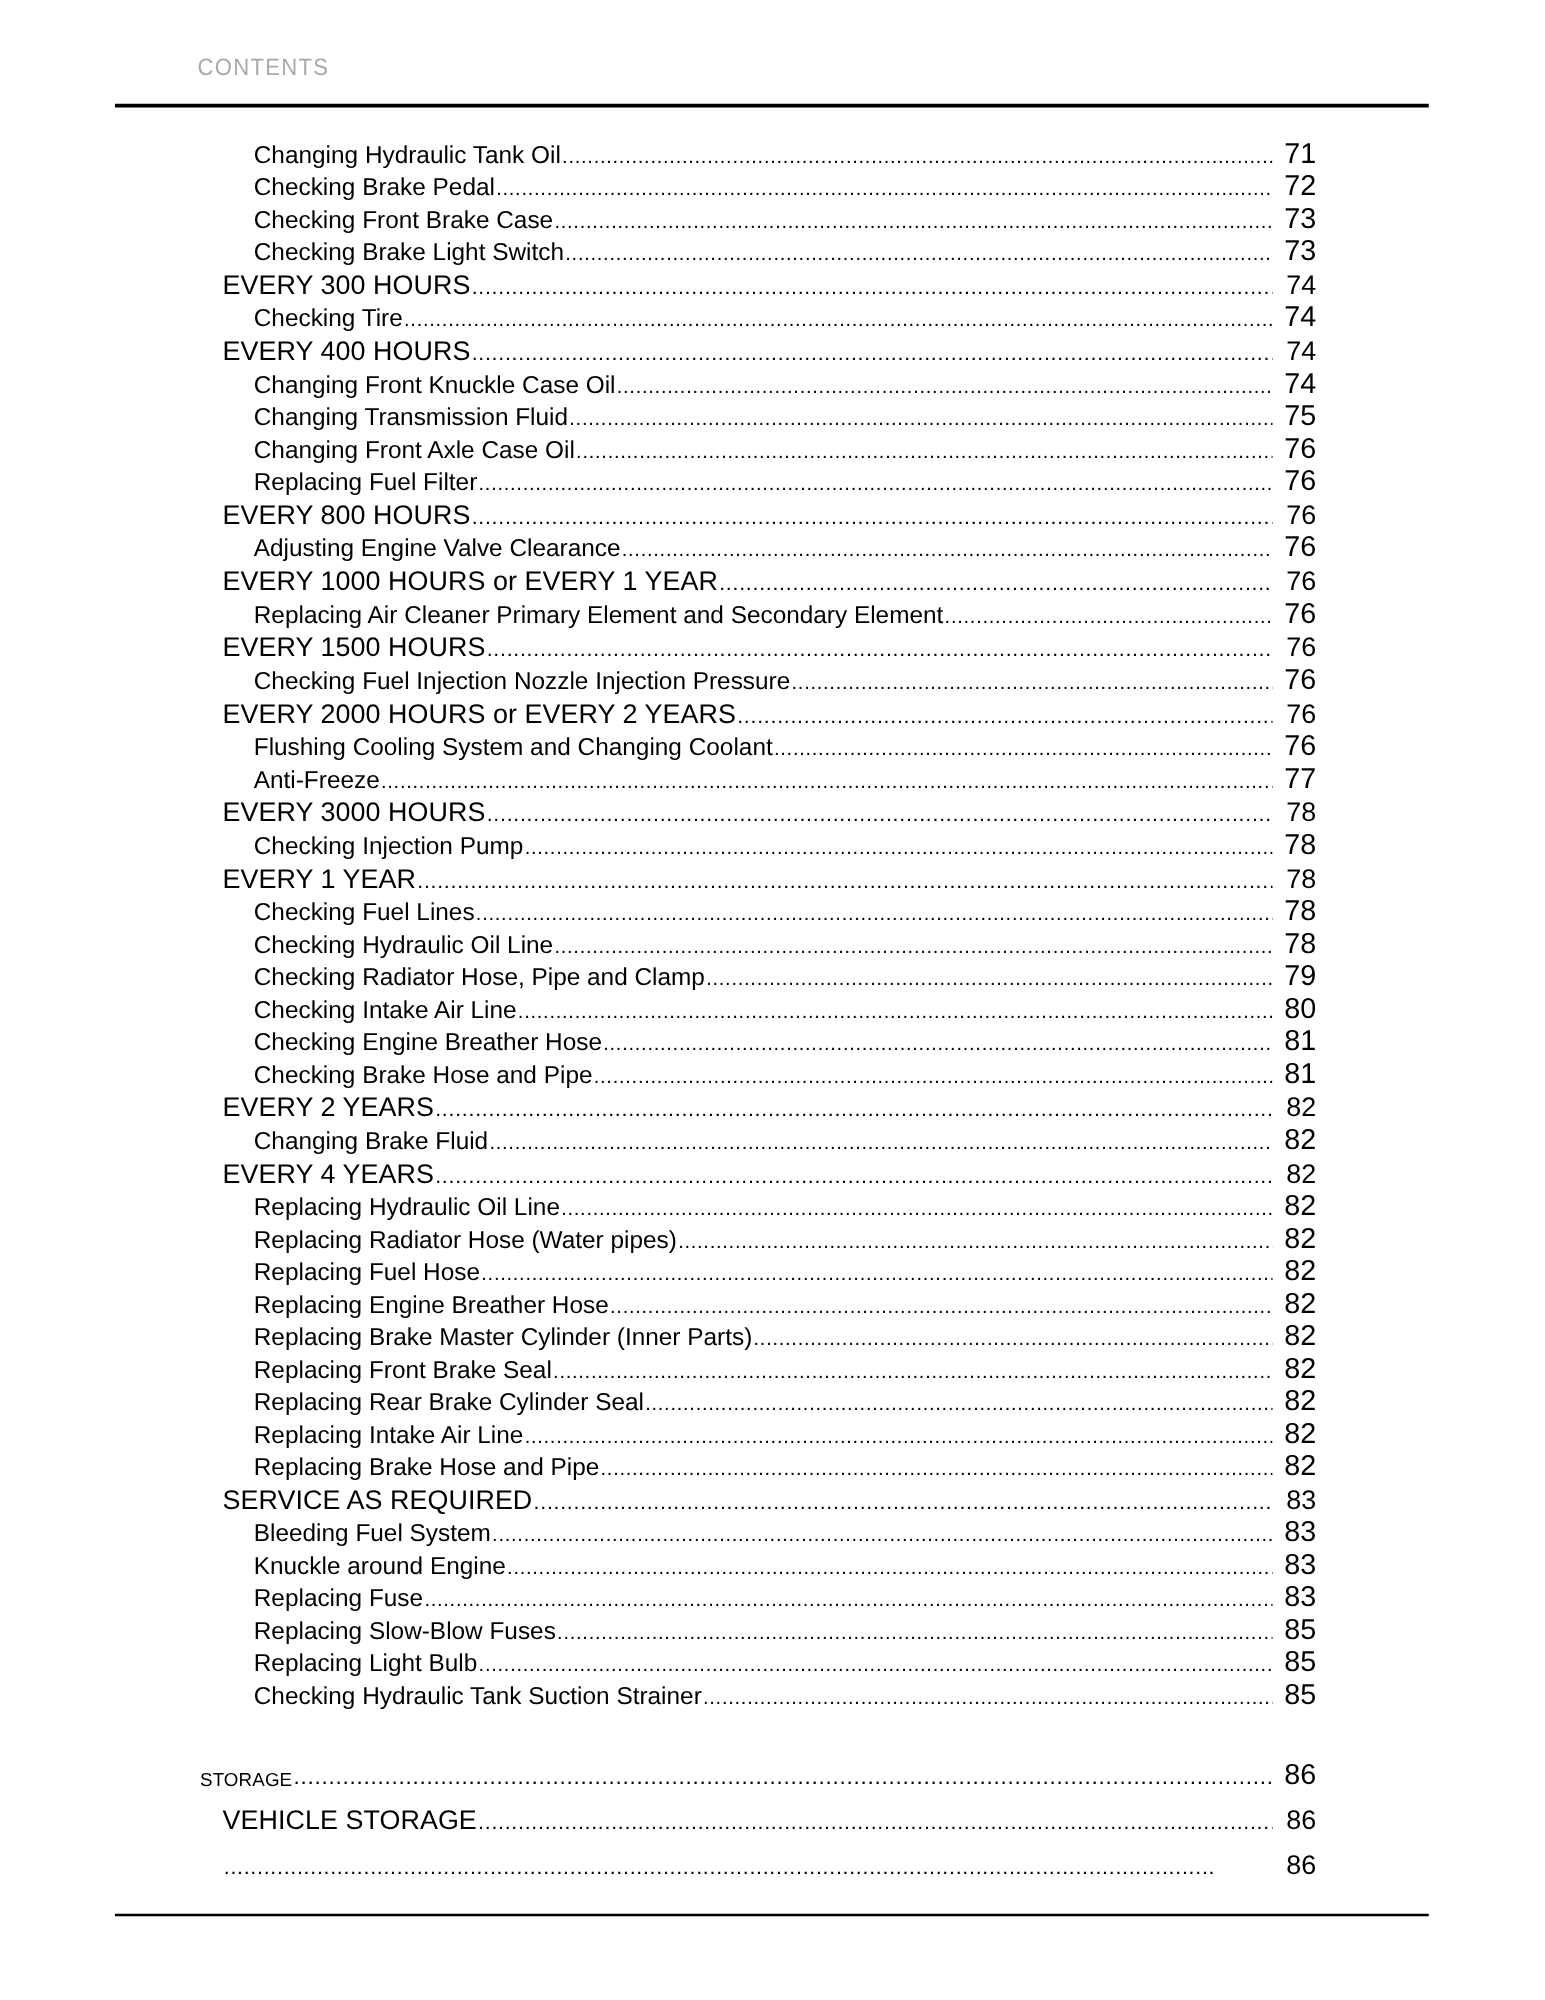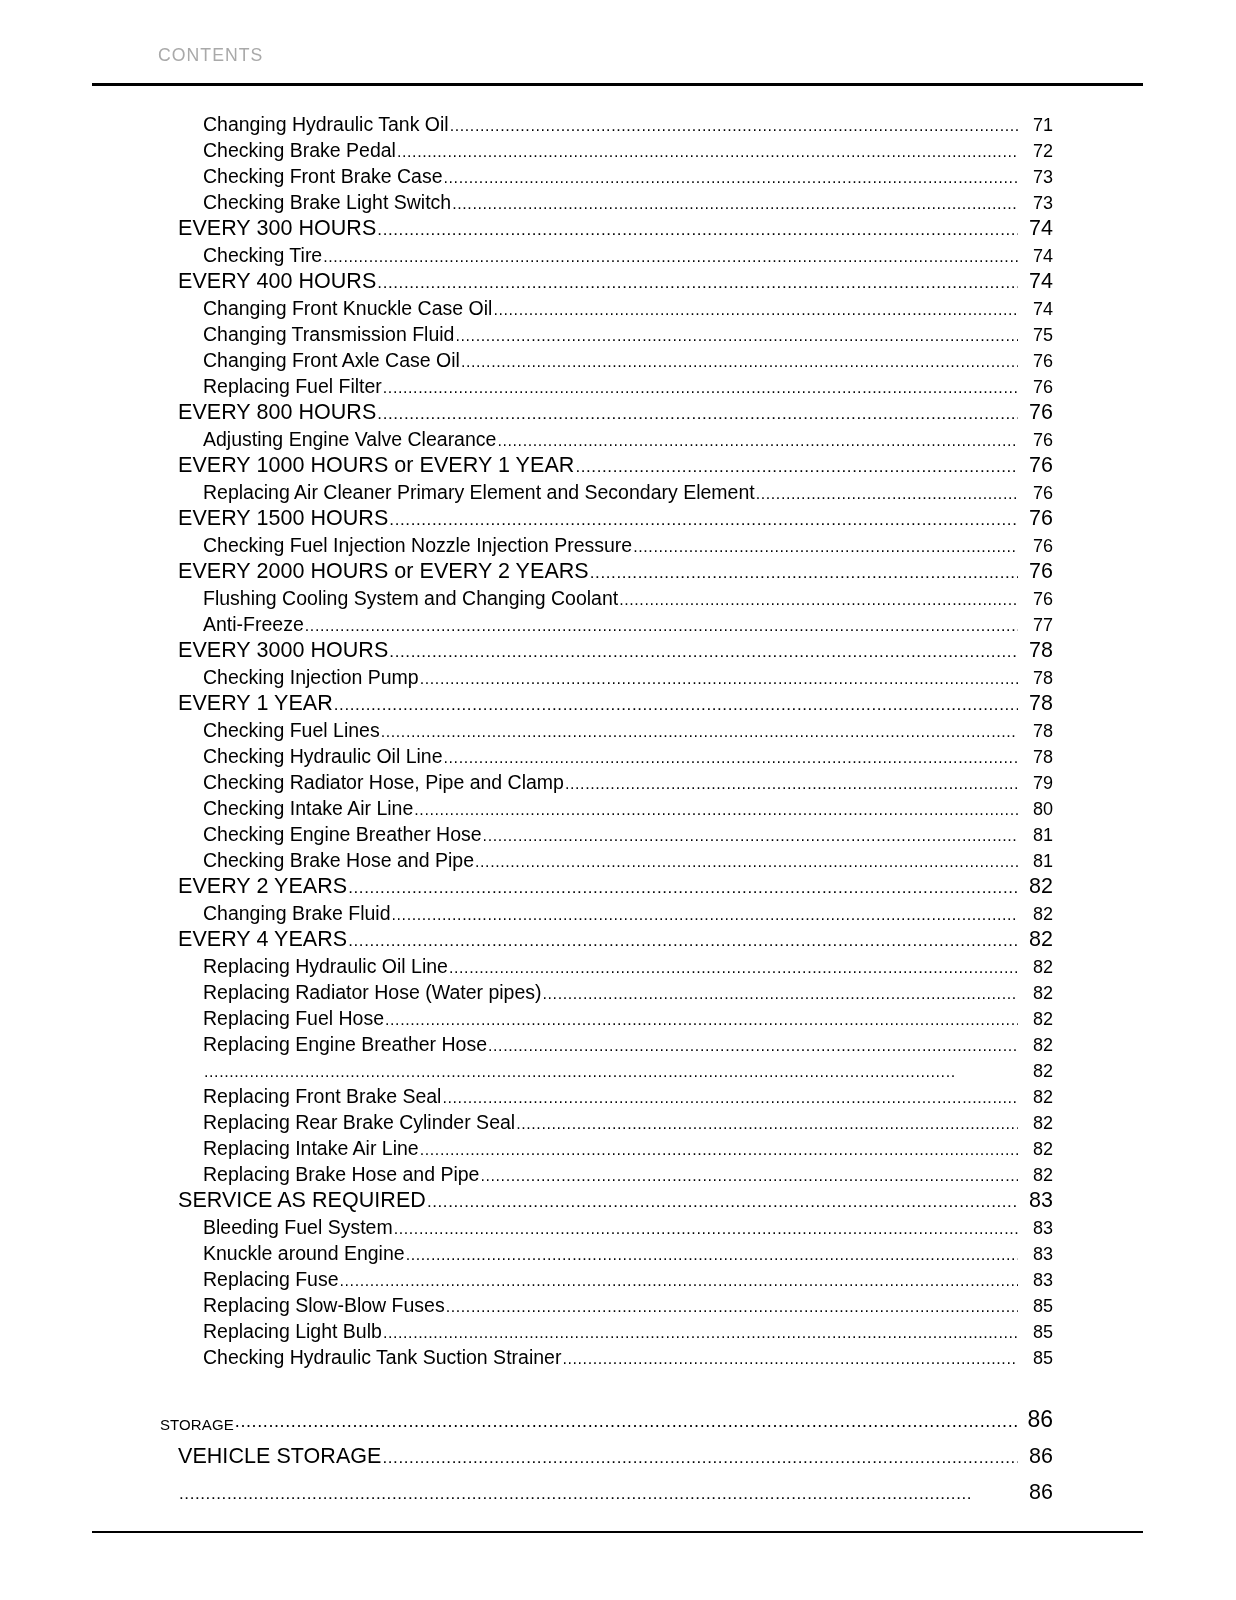--- a/index.html
+++ b/index.html
@@ -123,21 +123,21 @@
   
   .lvl1.tall { height: 36px; }
 
   
   .lvl2 {
     padding-left: 203px;
     height: 26px;
     font-size: 19.5px;
   }
   .lvl2 .label { font-size: 19.5px; }
-  .lvl2 .pageno { font-size: 18px; }
+  .lvl2 .pageno { font-size: 23px; }
   .lvl2 .leader { font-size: 16px; }
 
   .gap {
     height: 28px;
   }
 </style>
 </head>
 <body>
 
 <div class="page">
@@ -322,20 +322,21 @@
         <span class="label">Replacing Fuel Hose</span>
         <span class="leader">.....................................................................................................................................................</span>
         <span class="pageno">82</span>
       </div>
       <div class="entry lvl2">
         <span class="label">Replacing Engine Breather Hose</span>
         <span class="leader">.....................................................................................................................................................</span>
         <span class="pageno">82</span>
       </div>
       <div class="entry lvl2">
+        <span class="label">Replacing Brake Master Cylinder (Inner Parts)</span>
         <span class="leader">.....................................................................................................................................................</span>
         <span class="pageno">82</span>
       </div>
       <div class="entry lvl2">
         <span class="label">Replacing Front Brake Seal</span>
         <span class="leader">.....................................................................................................................................................</span>
         <span class="pageno">82</span>
       </div>
       <div class="entry lvl2">
         <span class="label">Replacing Rear Brake Cylinder Seal</span>

